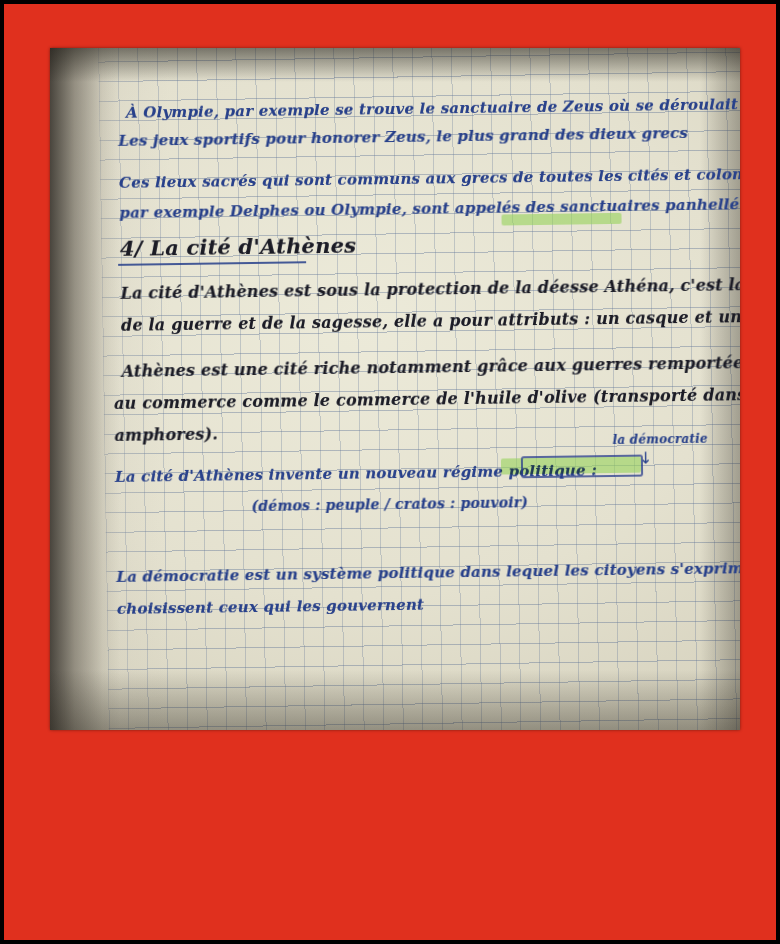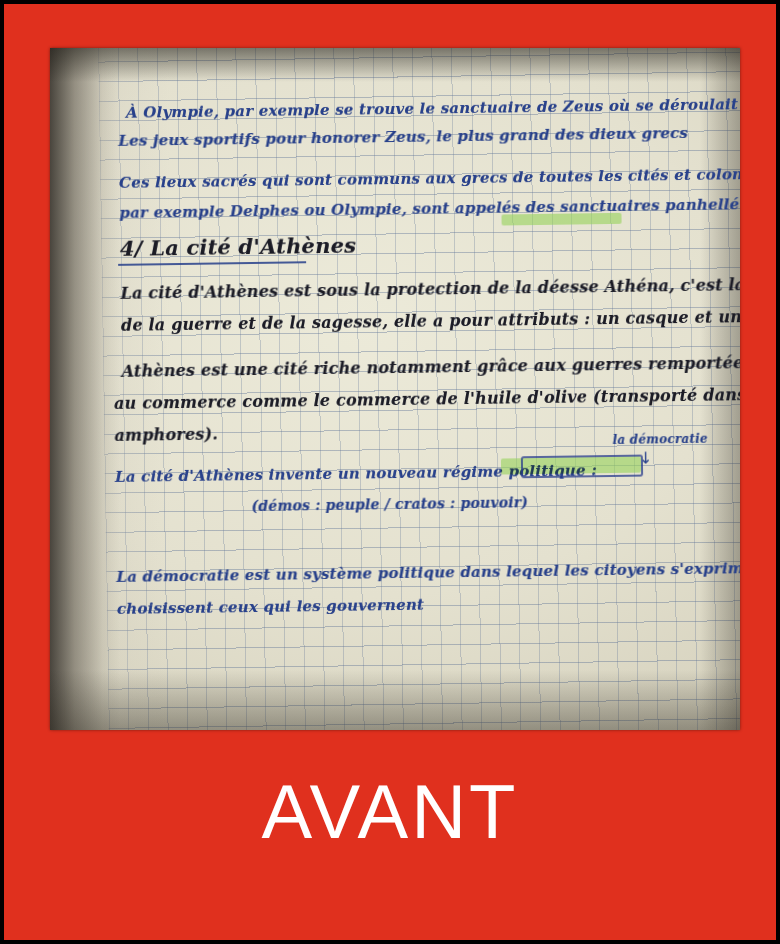--- a/index.html
+++ b/index.html
@@ -191,15 +191,14 @@
       <div class="hl" style="left:448px; top:412px; width:140px; height:16px;"></div>
       <div class="hl-box" style="left:468px; top:410px; width:118px; height:18px;"></div>
       <div class="line" style="left:198px; top:448px; font-size:14px;">(démos : peuple / cratos : pouvoir)</div>
 
       <div class="line" style="left:62px; top:516px; font-size:15px;">La démocratie est un système politique dans lequel les citoyens s'expriment et</div>
       <div class="line" style="left:62px; top:548px; font-size:15px;">choisissent ceux qui les gouvernent</div>
 
     </div>
   </div>
 
-  <div id="caption">AVANT</div>
 
 </div>
 
 </body></html>

